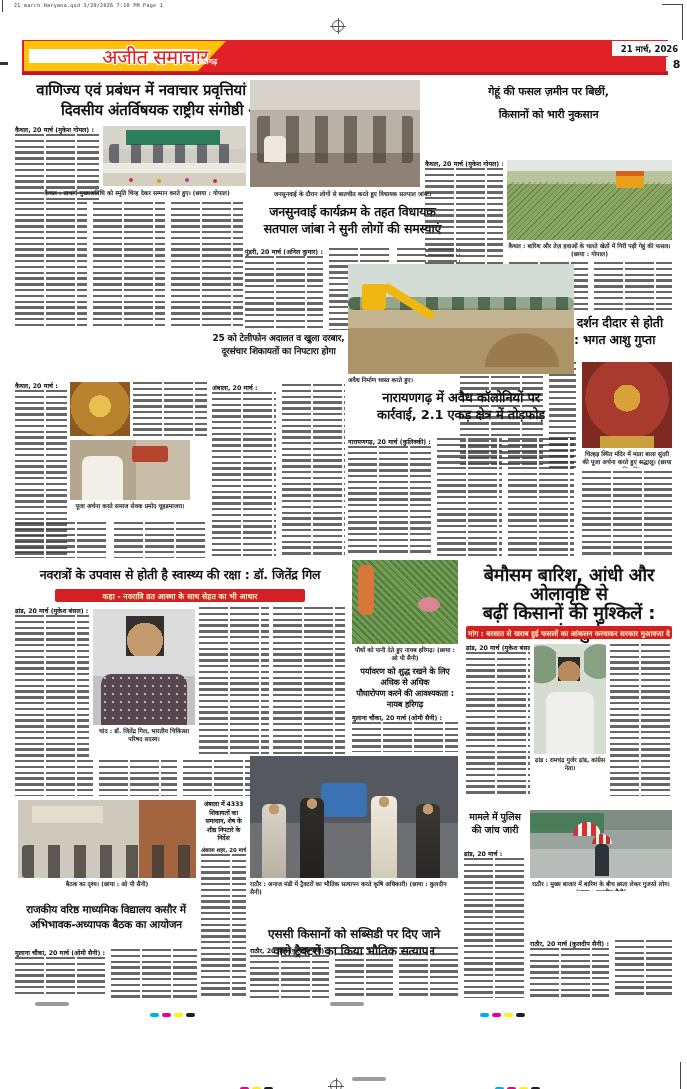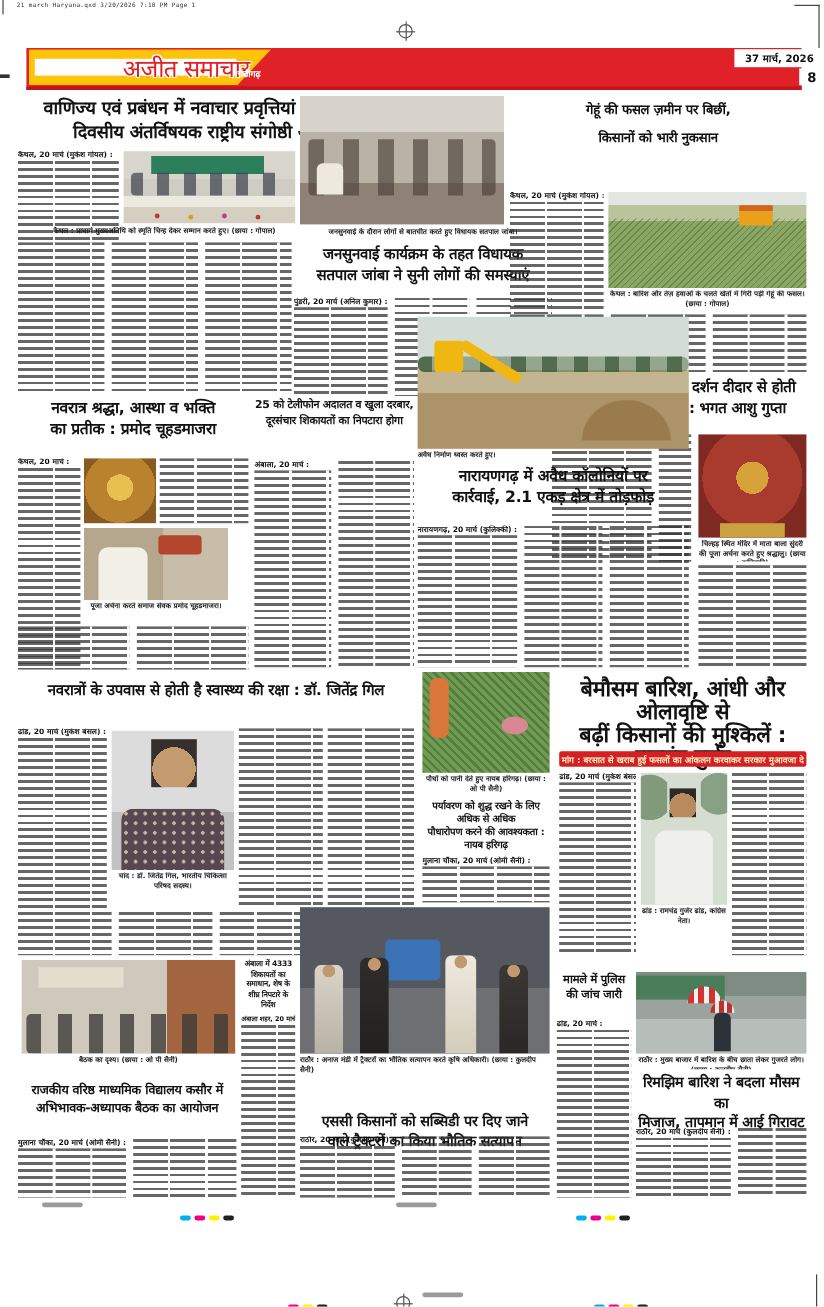--- a/index.html
+++ b/index.html
@@ -63,21 +63,21 @@
   <div class="abs" style="left:662px;top:4px;width:21px;height:1px;background:#444"></div>
   <div class="abs" style="left:0;top:62px;width:8px;height:3px;background:#333"></div>
   <div class="abs" style="left:2px;top:0;width:1px;height:12px;background:#444"></div>
 
   <div class="mast">
     <div class="mast-yellow">
       <div class="mast-white"></div>
       <div class="paper-name">अजीत समाचार</div>
     </div>
     <div class="edition">चंडीगढ़</div>
-    <div class="mast-date">37 मार्च, 2026</div>
+    <div class="mast-date">21 मार्च, 2026</div>
     <div class="mast-page">8</div>
   </div>
 
   <div class="headline" style="left:15px;top:80px;width:330px;font-size:15px;line-height:20px">वाणिज्य एवं प्रबंधन में नवाचार प्रवृत्तियां विषय पर एक
 दिवसीय अंतर्विषयक राष्ट्रीय संगोष्ठी आयोजित</div>
   <div class="body" style="left:15px;top:126px;width:84px;height:74px">
     <span class="dateline">कैथल, 20 मार्च (मुकेश गोयल) :</span>
     <div class="sim"></div>
   </div>
   <div class="photo" style="left:103px;top:126px;width:143px;height:60px;background:linear-gradient(180deg,#d8d5cc 0 38%,#cfccc4 38% 62%,#ece9e0 62% 78%,#d5cfc2 78%)">
@@ -175,22 +175,20 @@
         <div class="sim"></div>
       </div>
     <div class="col">
         <div class="sim"></div>
       </div>
       <div class="col">
         <div class="sim"></div>
       </div>
   </div>
 
-  <div class="headline" style="left:15px;top:332px;width:192px;font-size:13px;line-height:18px">नवरात्र श्रद्धा, आस्था व भक्ति
-का प्रतीक : प्रमोद चूहडमाजरा</div>
   <div class="body" style="left:15px;top:382px;width:52px;height:176px">
     <span class="dateline">कैथल, 20 मार्च :</span>
       <div class="sim"></div>
   </div>
   <div class="photo" style="left:70px;top:382px;width:60px;height:54px;background:radial-gradient(circle at 50% 45%,#e7c14f 0 26%,#b8822e 26% 70%,#8a5a20 70%)"></div>
   <div class="body" style="left:133px;top:382px;width:74px;height:54px">
       <div class="sim"></div>
     </div>
   <div class="photo" style="left:70px;top:440px;width:120px;height:60px;background:linear-gradient(90deg,#b5a68e 0 55%,#c8bda9 55%)">
     <div class="pd" style="left:10%;bottom:0;width:34%;height:74%;background:#f2efe6;border-radius:8px 8px 0 0"></div>
@@ -212,20 +210,21 @@
     <div class="col">
         <span class="dateline">अंबाला, 20 मार्च :</span>
         <div class="sim"></div>
       </div>
     <div class="col">
         <div class="sim"></div>
       </div>
   </div>
 
   <div class="headline" style="left:15px;top:566px;width:330px;font-size:12.5px;line-height:17px">नवरात्रों के उपवास से होती है स्वास्थ्य की रक्षा : डॉ. जितेंद्र गिल</div>
+  <div class="subhead" style="left:55px;top:589px;width:250px;height:13px;font-size:7.8px">कहा - नवरात्रि व्रत आस्था के साथ सेहत का भी आधार</div>
   <div class="body" style="left:15px;top:607px;width:74px;height:150px">
     <span class="dateline">ढांड, 20 मार्च (मुकेश बंसल) :</span>
       <div class="sim"></div>
   </div>
   <div class="photo" style="left:93px;top:609px;width:102px;height:116px;background:linear-gradient(180deg,#dcdcdc 0 58%,#c2c2c2 58%)">
     <div class="pd" style="left:32%;top:6%;width:38px;height:40px;background:radial-gradient(circle at 50% 62%,#c49a6f 0 58%,#35302e 58%)"></div>
     <div class="pd" style="left:8%;bottom:0;width:84%;height:44%;background:#574750;border-radius:10px 10px 0 0;background-image:radial-gradient(circle 1.4px,#c9b6a0 0 1.4px,rgba(0,0,0,0) 1.5px);background-size:8px 8px"></div>
   </div>
   <div class="caption" style="left:93px;top:727px;width:102px;height:20px">चांद : डॉ. जितेंद्र गिल, भारतीय चिकित्सा परिषद सदस्य।</div>
   <div class="body" style="left:199px;top:607px;width:70px;height:150px">
@@ -333,22 +332,20 @@
       <div class="sim"></div>
   </div>
 
   <div class="photo" style="left:530px;top:810px;width:142px;height:68px;background:linear-gradient(180deg,#7e8c84 0 30%,#9aa39d 30% 58%,#b7bdb8 58%)">
     <div class="pd" style="left:0;top:4%;width:52%;height:30%;background:#3f7a52;opacity:.85"></div>
     <div class="pd" style="left:30%;top:18%;width:28px;height:14px;border-radius:14px 14px 0 0;background:repeating-linear-gradient(90deg,#d23333 0 5px,#f4f1ec 5px 9px)"></div>
     <div class="pd" style="left:44%;top:36%;width:20px;height:10px;border-radius:10px 10px 0 0;background:repeating-linear-gradient(90deg,#c02f2f 0 4px,#efe9e2 4px 7px)"></div>
     <div class="pd" style="left:46%;top:50%;width:14px;height:32px;background:#2d3138;border-radius:5px 5px 0 0"></div>
   </div>
   <div class="caption" style="left:530px;top:880px;width:142px;height:11px">राठौर : मुख्य बाजार में बारिश के बीच छाता लेकर गुजरते लोग। (छाया : कुलदीप सैनी)</div>
-  <div class="headline" style="left:530px;top:894px;width:142px;font-size:12px;line-height:16.5px">रिमझिम बारिश ने बदला मौसम का
-मिजाज, तापमान में आई गिरावट</div>
   <div class="cols" style="left:530px;top:940px;width:142px;height:58px">
     <div class="col">
         <span class="dateline">राठौर, 20 मार्च (कुलदीप सैनी) :</span>
         <div class="sim"></div>
       </div>
     <div class="col">
         <div class="sim"></div>
       </div>
   </div>
 

